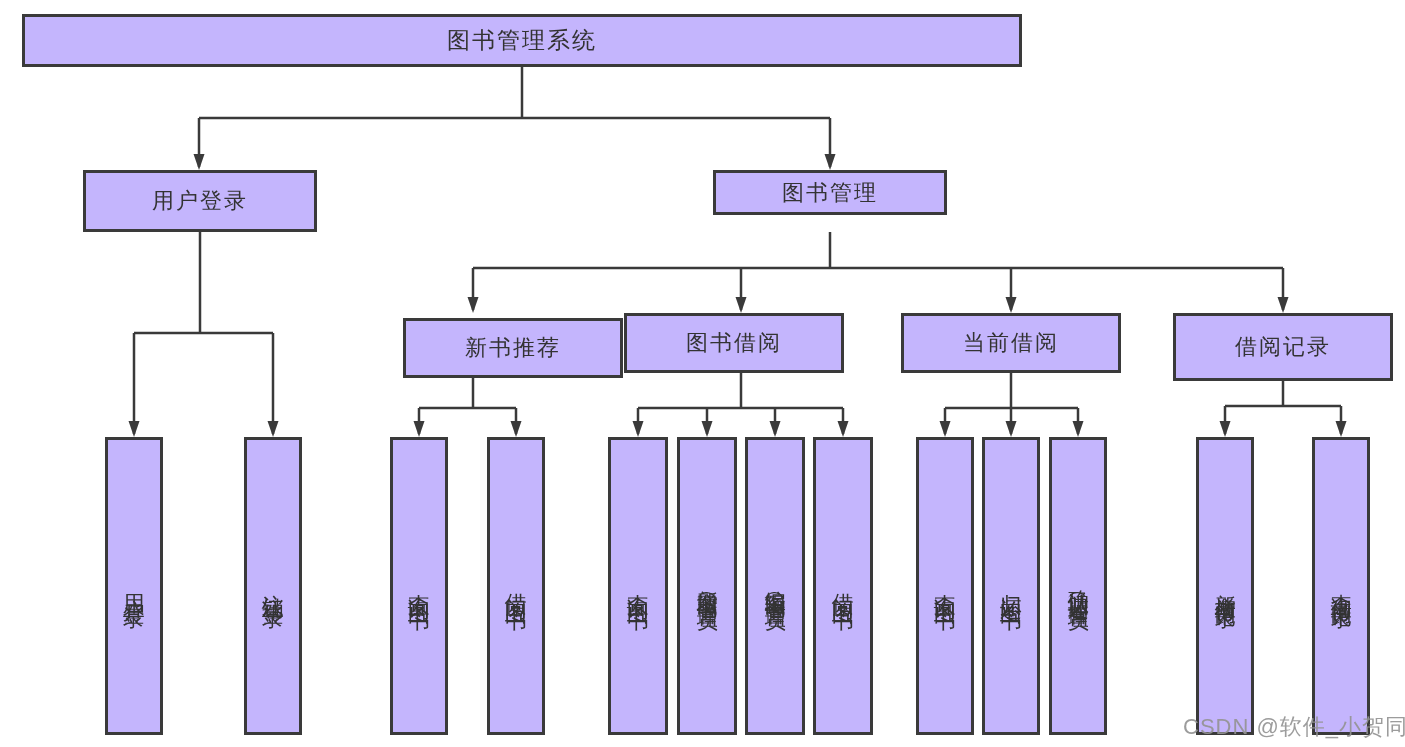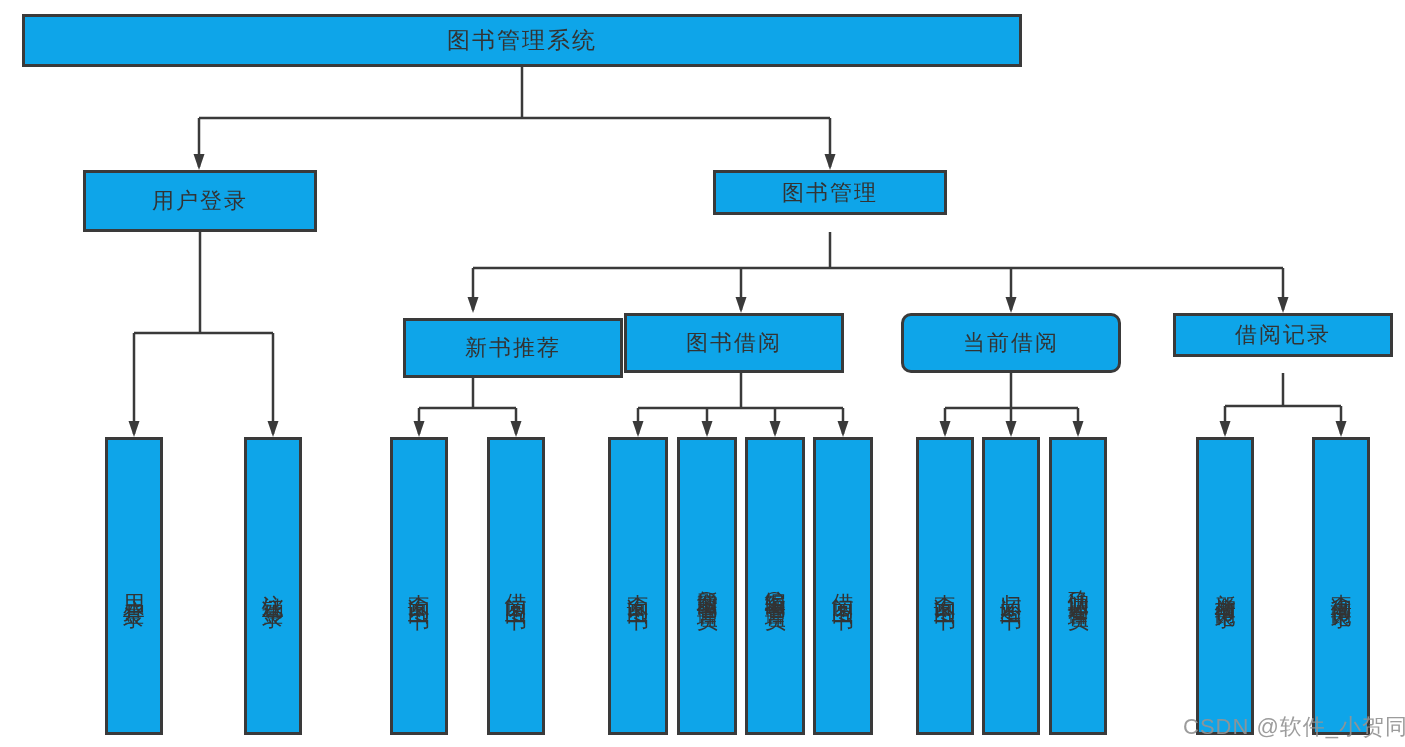--- a/index.html
+++ b/index.html
@@ -14,21 +14,21 @@
   }
   #wires {
     position: absolute;
     left: 0; top: 0;
     width: 1405px; height: 747px;
   }
   .node {
     position: absolute;
     box-sizing: border-box;
     border: 3px solid #3a3a3a;
-    background: #0ea5e9;
+    background: #c4b5fd;
     display: flex;
     align-items: center;
     justify-content: center;
     text-align: right;
     color: #333333;
     line-height: 1.25;
   }
   .node.h { font-size: 22px; letter-spacing: 2px; }
   .node.h.root { font-size: 23px; }
   .node.v {
@@ -105,22 +105,22 @@
     </g>
   </svg>
 
   <div class="node h root" style="left:22px; top:14px; width:1000px; height:53px;">图书管理系统</div>
 
   <div class="node h" style="left:83px; top:170px; width:234px; height:62px;">用户登录</div>
   <div class="node h" style="left:713px; top:170px; width:234px; height:45px;">图书管理</div>
 
   <div class="node h" style="left:363px; top:318px; width:220px; height:60px;margin-left:40px;">新书推荐</div>
   <div class="node h" style="left:624px; top:313px; width:220px; height:60px;">图书借阅</div>
-  <div class="node h" style="left:901px; top:313px; width:220px; height:60px;border-radius:10px;">当前借阅</div>
-  <div class="node h" style="left:1173px; top:313px; width:220px; height:44px;">借阅记录</div>
+  <div class="node h" style="left:901px; top:313px; width:220px; height:60px;">当前借阅</div>
+  <div class="node h" style="left:1173px; top:313px; width:220px; height:68px;">借阅记录</div>
 
   <div class="node v" style="left:105px; top:437px; width:58px; height:298px;">用户登录</div>
   <div class="node v" style="left:244px; top:437px; width:58px; height:298px;">注销登录</div>
 
   <div class="node v" style="left:390px; top:437px; width:58px; height:298px;">查询图书</div>
   <div class="node v" style="left:487px; top:437px; width:58px; height:298px;">借阅图书</div>
 
   <div class="node v" style="left:608px; top:437px; width:60px; height:298px;">查询图书</div>
   <div class="node v long" style="left:677px; top:437px; width:60px; height:298px;">新增图书（管理员）</div>
   <div class="node v long" style="left:745px; top:437px; width:60px; height:298px;">编辑图书（管理员）</div>

